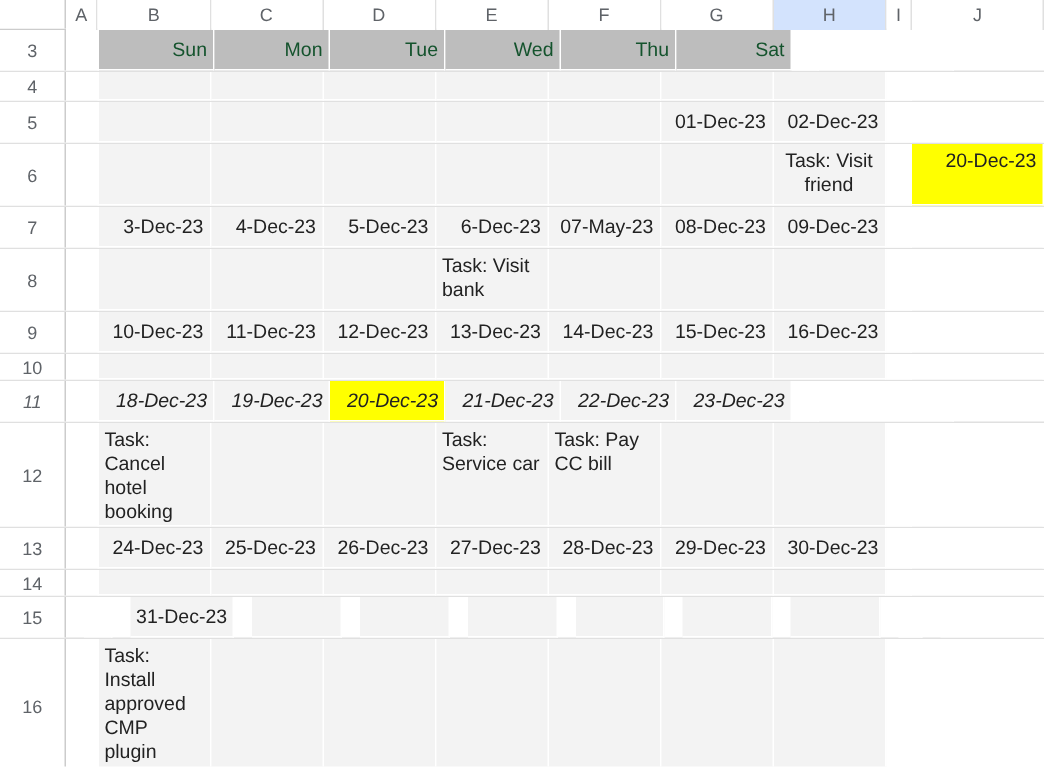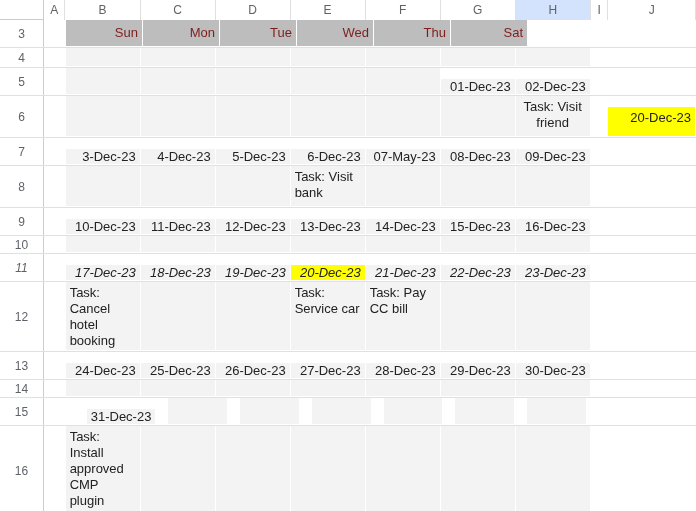--- a/index.html
+++ b/index.html
@@ -49,22 +49,22 @@
     border-right: 1px solid #fff;
     border-bottom: 1px solid #fff;
     padding: 3px 4px;
     font-size: 13px;
     line-height: 16px;
     display:flex;
     align-items:flex-start;
   }
   .cal { background:#f3f3f3; }
   .calI { background:#fff;}
-  .head { background:#bdbdbd; color:#7f1d1d; font-weight:normal; justify-content:flex-end; align-items:center;}
-  .date { justify-content:flex-end; align-items:center; white-space:nowrap;margin-top:11px;}
+  .head { background:#bdbdbd; color:#14532d; font-weight:normal; justify-content:flex-end; align-items:center;}
+  .date { justify-content:flex-end; align-items:center; white-space:nowrap;}
   .task { align-items:flex-start; text-align:left; }
   .yellow { background:#ffff00; }
   .right { text-align:right; justify-content:flex-end;}
   .row-h3 { height:28px;}
   .row-h4 { height:20px;}
   .row-h5 { height:28px;}
   .row-h6 { height:42px;}
   .row-h7 { height:28px;}
   .row-h8 { height:42px;}
   .row-h9 { height:28px;}
@@ -202,21 +202,20 @@
     <div class="cell wF cal"></div>
     <div class="cell wG cal"></div>
     <div class="cell wH cal"></div>
     <div class="cell wI calI"></div>
     <div class="cell wJ"></div>
   </div>
 
   <div class="row row-h11">
     <div class="rownum">11</div>
     <div class="cell wA"></div>
-    <div class="cell wB cal date">17-Dec-23</div>
     <div class="cell wC cal date">18-Dec-23</div>
     <div class="cell wD cal date">19-Dec-23</div>
     <div class="cell wE yellow date">20-Dec-23</div>
     <div class="cell wF cal date">21-Dec-23</div>
     <div class="cell wG cal date">22-Dec-23</div>
     <div class="cell wH cal date">23-Dec-23</div>
     <div class="cell wI calI"></div>
     <div class="cell wJ"></div>
   </div>
 

